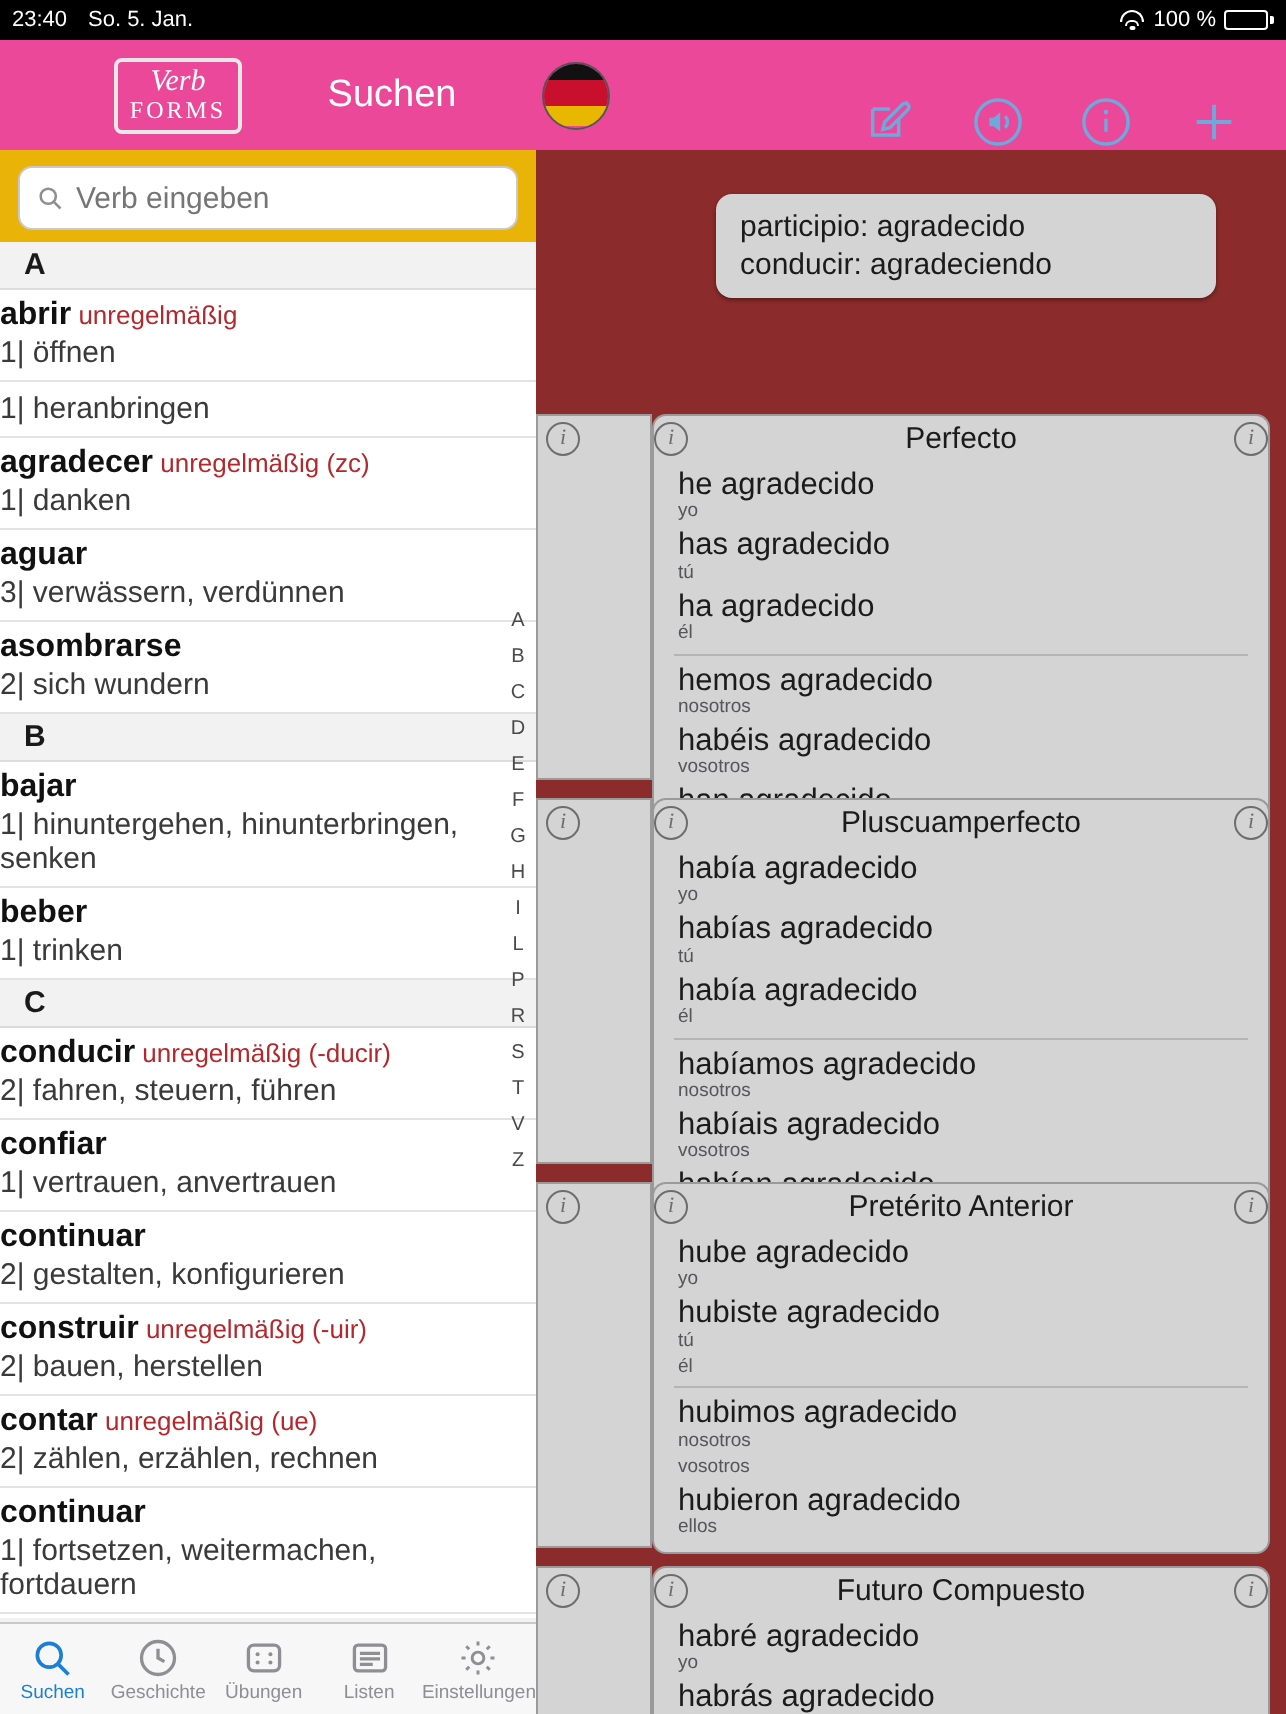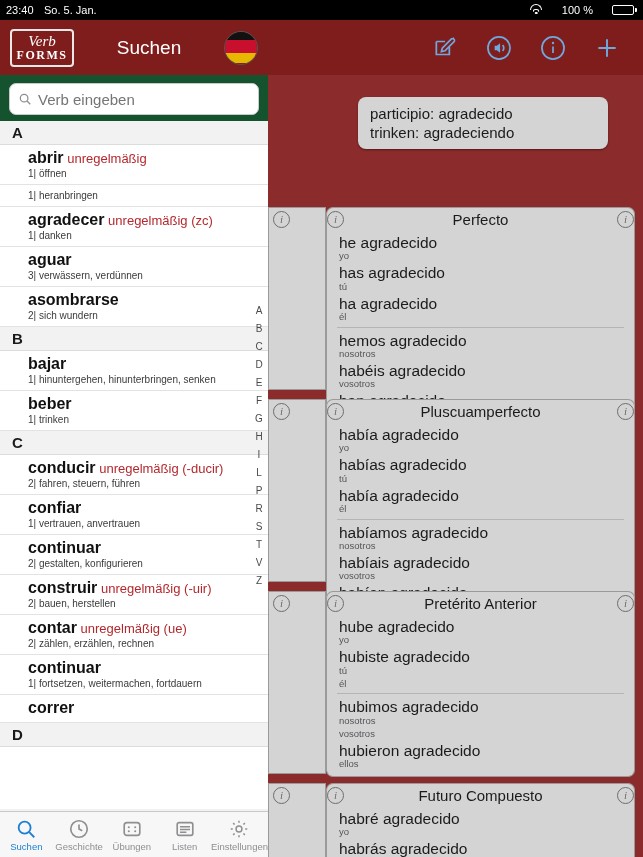--- a/index.html
+++ b/index.html
@@ -13,84 +13,84 @@
 
   
   .statusbar {
     position: absolute; top: 0; left: 0; width: 643px; height: 20px;
     background: #000; color: #fff; font-size: 11px;
     display: flex; align-items: center; padding: 0 6px;
   }
   .sb-time { width: 38px; }
   .sb-date { flex: 0 0 auto; }
   .sb-spacer { flex: 1 1 auto; }
-  .sb-right { display: flex; gap: 19px; }
+  .sb-right { display: flex; align-items: center; gap: 4px; }
   .wifi-icon { display: inline-block; width: 13px; height: 10px; position: relative; }
   .wifi-icon i {
     position: absolute; left: 50%; bottom: 0; transform: translateX(-50%);
     border: 1.4px solid #fff; border-bottom: none; border-radius: 50% 50% 0 0 / 100% 100% 0 0;
   }
   .wifi-icon i.a { width: 12px; height: 6px; bottom: 4px; }
   .wifi-icon i.b { width: 7px; height: 3.5px; bottom: 2px; }
   .wifi-icon i.c { width: 2.5px; height: 2.5px; bottom: 0; border-radius: 50%; background: #fff; border: none; }
   .batt { display: inline-flex; align-items: center; }
   .batt-body { width: 22px; height: 10px; border: 1px solid #fff; border-radius: 2px; padding: 1px; }
   .batt-fill { height: 100%; background: #fff; border-radius: 1px; }
   .batt-cap { width: 2px; height: 4px; background: #fff; margin-left: 1px; border-radius: 0 1px 1px 0; }
 
   
   .navbar {
     position: absolute; top: 20px; left: 0; width: 643px; height: 55px;
-    background: #7f1d1d; display: flex; align-items: center;
+    background: #ec4899; display: flex; align-items: flex-end; padding-left: 47px;
   }
   .nav-left { width: 268px; height: 55px; display: flex; align-items: center; padding: 0 10px; }
   .logo {
     width: 64px; height: 38px; border: 2px solid #e8e8e8; border-radius: 4px;
     display: flex; flex-direction: column; align-items: center; justify-content: center;
     color: #fff; line-height: 1;
   }
   .logo .l1 { font-size: 15px; font-style: italic; font-family: "Liberation Serif", serif; }
-  .logo .l2 { font-size: 12px; letter-spacing: 1.5px; font-family: "Liberation Serif", serif; font-weight: bold; }
+  .logo .l2 { font-size: 12px; letter-spacing: 1.5px; font-family: "Liberation Serif", serif; }
   .nav-title { flex: 1; text-align: center; color: #fff; font-size: 19px; }
   .flag {
     width: 34px; height: 34px; border-radius: 50%; overflow: hidden;
     border: 1px solid #555; flex: 0 0 auto;
   }
   .flag .s1 { height: 26%; background: #111; }
   .flag .s2 { height: 40%; background: #c8102e; }
   .flag .s3 { height: 34%; background: #e8b800; }
   .nav-right { flex: 1; display: flex; align-items: center; justify-content: flex-end; gap: 26px; padding-right: 22px; }
   .nav-icon { width: 28px; height: 28px; color: #6fa8dc; display: flex; align-items: center; justify-content: center; }
   .nav-icon svg { width: 26px; height: 26px; }
 
   
   .left-panel {
     position: absolute; top: 75px; left: 0; width: 268px; bottom: 0;
     background: #f2f2f2; overflow: hidden;
   }
-  .search-wrap { padding: 8px 9px 6px 9px; background: #14532d; }
+  .search-wrap { padding: 8px 9px 6px 9px; background: #eab308; }
   .search-box {
     height: 32px; background: #fff; border: 1px solid #c8c8cd; border-radius: 7px;
     display: flex; align-items: center; padding: 0 8px; gap: 6px;
   }
   .search-box svg { width: 14px; height: 14px; color: #8e8e93; flex: 0 0 auto; }
   .search-input {
     border: none; outline: none; font-size: 15px; color: #8a8a8e; width: 100%;
     font-family: "Liberation Sans", sans-serif; background: transparent;
   }
   .list { overflow: hidden; height: calc(857px - 75px - 48px - 46px); background: #fff; }
   .section-head {
     background: #f2f2f2; font-size: 15px; font-weight: bold; color: #1a1a1a;
     padding: 3px 12px; border-bottom: 1px solid #dcdcdc;
   }
-  .row { padding: 4px 12px 5px 28px; border-bottom: 1px solid #e3e3e3; background: #fff; }
+  .row { padding: 4px 12px 5px 0; border-bottom: 1px solid #e3e3e3; background: #fff; }
   .row .line1 { font-size: 16px; color: #111; }
   .row .line1 b { font-weight: bold; }
   .row .line1 .irr { color: #b4282d; font-size: 13px; font-weight: normal; }
-  .row .line2 { font-size: 10px; color: #3a3a3a; margin-top: 1px; }
+  .row .line2 { font-size: 15px; color: #3a3a3a; margin-top: 1px; }
 
   .index-bar {
     position: absolute; right: 2px; top: 230px; width: 14px;
     display: flex; flex-direction: column; align-items: center; gap: 7px;
     font-size: 10px; color: #4a4a4a;
   }
 
   
   .right-panel {
     position: absolute; top: 75px; left: 268px; right: 0; bottom: 0;
@@ -212,21 +212,21 @@
 
   <div class="right-panel">
     <div class="right-inner">
 
       <div class="header-card">
         <div>
           <span class="k">participio:</span>
           <span>agradecido</span>
         </div>
         <div>
-          <span class="k">trinken:</span>
+          <span class="k">conducir:</span>
           <span>agradeciendo</span>
         </div>
       </div>
 
       <div class="left-col" style="top:132px;">
         <div class="pane-title-bar">
           <div class="info-badge">i</div>
         </div>
         <div class="strip" style="height:160px;"></div>
       </div>

